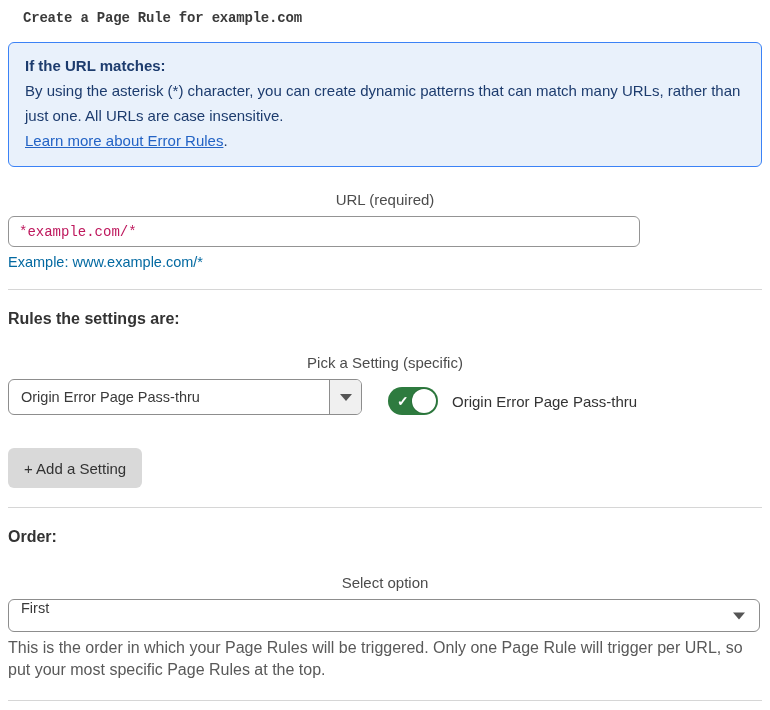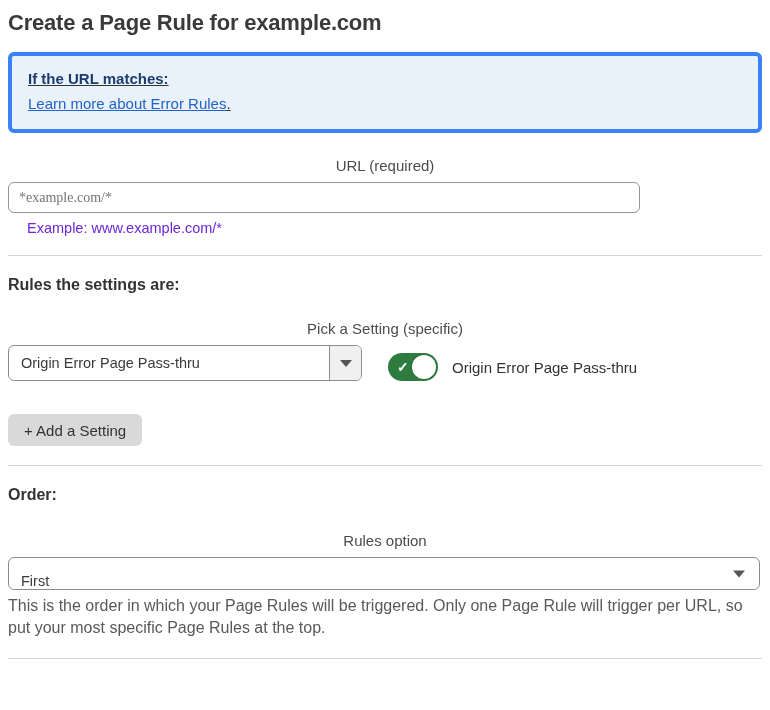--- a/index.html
+++ b/index.html
@@ -6,33 +6,33 @@
   html, body { background: #ffffff; }
   body {
     width: 770px;
     height: 710px;
     font-family: "Liberation Sans", sans-serif;
     color: #333;
     padding: 8px;
     overflow: hidden;
   }
   .page-title {
-    font-size: 22px;
+    font-size: 14px;
     font-weight: bold;
     color: #3a3a3a;
     letter-spacing: -0.2px;
-    margin: 2px 0 16px 0;
+    margin: 2px 0 16px 15px;
+    font-family: Liberation Mono, monospace;
   }
   .info-box {
     background: #e9f1fb;
-    border: 4px solid #3b82f6;
+    border: 1px solid #3b82f6;
     border-radius: 6px;
     padding: 11px 16px 13px 16px;
     margin-bottom: 24px;
-    text-decoration: underline;
   }
   .info-box .info-heading {
     font-size: 15px;
     font-weight: bold;
     color: #1d3c6e;
     line-height: 24px;
   }
   .info-box .info-body {
     font-size: 15px;
     color: #1d3c6e;
@@ -55,31 +55,30 @@
     margin-bottom: 8px;
     text-align: center;
   }
   .url-input {
     display: block;
     width: 632px;
     height: 31px;
     border: 1px solid #949494;
     border-radius: 6px;
     padding: 0 10px;
-    font-family: Liberation Serif, serif;
+    font-family: Liberation Mono, monospace;
     font-size: 14px;
-    color: #737373;
+    color: #be185d;
     outline: none;
     background: #fff;
   }
   .helper-text {
     font-size: 14.5px;
-    color: #6d28d9;
+    color: #0369a1;
     margin-top: 7px;
-    margin-left: 19px;
   }
   .divider {
     border: none;
     border-top: 1px solid #d6d6d6;
     margin: 19px 0 0 0;
   }
   .section-heading {
     font-size: 16px;
     font-weight: bold;
     color: #333;
@@ -167,37 +166,37 @@
   .btn {
     display: inline-flex;
     align-items: center;
     justify-content: center;
     border: none;
     border-radius: 6px;
     font-family: "Liberation Sans", sans-serif;
     font-size: 15px;
     cursor: pointer;
     padding: 0 16px;
-    height: 32px;
+    height: 40px;
   }
   .btn-gray {
     background: #d9d9d9;
     color: #333;
   }
   .add-setting-btn { margin-top: 33px; }
   .order-label { margin-top: 28px; }
   .order-select {
     position: relative;
     width: 752px;
     height: 33px;
     border: 1px solid #8d8d8d;
     border-radius: 6px;
     background: #fff;
     display: flex;
-    align-items: flex-end;
+    align-items: flex-start;
     padding: 0 12px;
     font-size: 14.5px;
     color: #3a3a3a;
     cursor: pointer;
     margin-top: 8px;
   }
   .order-select .tri-down {
     position: absolute;
     right: 14px;
     top: 50%;
@@ -213,20 +212,21 @@
 </style>
 </head>
 <body>
 
 
 
 <h1 class="page-title">Create a Page Rule for example.com</h1>
 
 <div class="info-box">
   <div class="info-heading">If the URL matches:</div>
+  <div class="info-body">By using the asterisk (*) character, you can create dynamic patterns that can match many URLs, rather than just one. All URLs are case insensitive.</div>
   <div class="info-link-line"><a class="info-link">Learn more about Error Rules</a><span>.</span></div>
 </div>
 
 <div class="field-label">URL (required)</div>
 <input class="url-input" type="text" value="*example.com/*" style="">
 <div class="helper-text">Example: www.example.com/*</div>
 
 <hr class="divider">
 
 <h2 class="section-heading">Rules the settings are:</h2>
@@ -248,21 +248,21 @@
     <div class="toggle-label">Origin Error Page Pass-thru</div>
   </div>
 </div>
 
 <button class="btn btn-gray add-setting-btn">+ Add a Setting</button>
 
 <hr class="divider">
 
 <h2 class="section-heading">Order:</h2>
 
-<div class="field-label order-label">Rules option</div>
+<div class="field-label order-label">Select option</div>
 
 <div class="order-select">
   <span>First</span>
   <span class="tri-down"></span>
 </div>
 
 <div class="order-helper">This is the order in which your Page Rules will be triggered. Only one Page Rule will trigger per URL, so put your most specific Page Rules at the top.</div>
 
 <hr class="divider">
 

